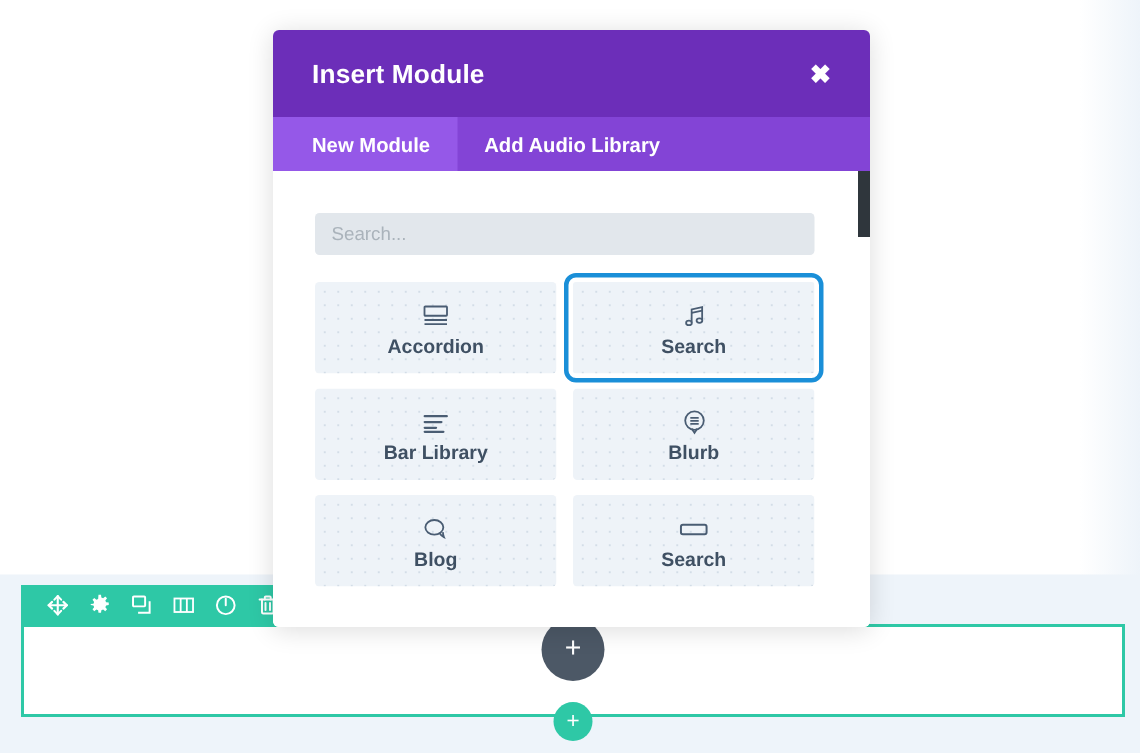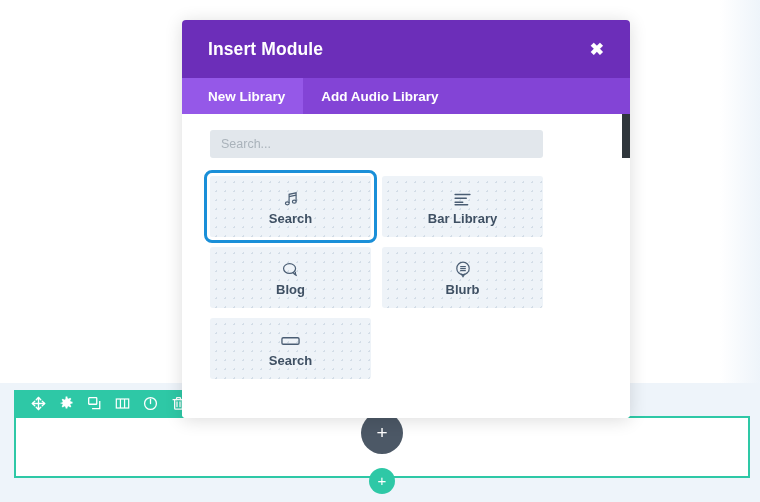--- a/index.html
+++ b/index.html
@@ -128,21 +128,21 @@
     line-height: 1;
     font-weight: 400;
     margin-top: -1px;
   }
 
   
   #modal {
     position: absolute;
     left: 182px;
     top: 20px;
-    width: 448px;
+    width: 398px;
     height: 398px;
     background: #ffffff;
     border-radius: 4px;
     box-shadow: 0 2px 18px rgba(0,0,0,0.14);
     overflow: hidden;
     z-index: 10;
     display: flex;
     flex-direction: column;
   }
 
@@ -195,21 +195,21 @@
   #modal-body {
     flex: 1 1 auto;
     position: relative;
     background: #ffffff;
     overflow: hidden;
   }
 
   #modal-scroll {
     position: absolute;
     inset: 0;
-    padding: 16px 28px 0 28px;
+    padding: 28px 28px 0 28px;
     box-sizing: border-box;
     overflow: hidden;
   }
 
   
   #search-field {
     width: 333px;
     height: 28px;
     background: #e2e7ec;
     border: none;
@@ -358,34 +358,44 @@
 
 <div id="modal">
 
   <div id="modal-header">
     <div id="modal-title">Insert Module</div>
     <div id="modal-close">✖</div>
   </div>
 
   <div id="modal-tabs">
     <div class="modal-tab active">
-      <span>New Library</span>
+      <span>New Module</span>
     </div>
     <div class="modal-tab">
       <span>Add Audio Library</span>
     </div>
   </div>
 
   <div id="modal-body">
     <div id="modal-scroll">
 
       <input id="search-field" type="text" autocomplete="off" placeholder="Search..." style="">
 
       <div id="module-grid">
 
+        <div class="module-card">
+          <span class="mc-icon">
+            <svg width="17" height="15" viewBox="0 0 18 16" fill="none" stroke="currentColor" stroke-width="1.3">
+              <rect x="1" y="1.4" width="16" height="6.6" rx="0.6"></rect>
+              <line x1="1" y1="11" x2="17" y2="11"></line>
+              <line x1="1" y1="14" x2="17" y2="14"></line>
+            </svg>
+          </span>
+          <span class="mc-label">Accordion</span>
+        </div>
 
         <div class="module-card focused">
           <span class="mc-icon">
             <svg width="16" height="16" viewBox="0 0 16 16" fill="none" stroke="currentColor" stroke-width="1.2">
               <path d="M6.1 12.1V3.3l7-1.5v8.6"></path>
               <path d="M6.1 5.6l7-1.5"></path>
               <ellipse cx="4.3" cy="12.3" rx="1.9" ry="1.5"></ellipse>
               <ellipse cx="11.3" cy="10.7" rx="1.9" ry="1.5"></ellipse>
             </svg>
           </span>
@@ -395,47 +405,47 @@
         <div class="module-card">
           <span class="mc-icon">
             <svg width="17" height="14" viewBox="0 0 18 14" fill="none" stroke="currentColor" stroke-width="1.6" stroke-linecap="round">
               <line x1="1.2" y1="2.2" x2="16.8" y2="2.2"></line>
               <line x1="1.2" y1="6.3" x2="13" y2="6.3"></line>
               <line x1="1.2" y1="10.4" x2="9.2" y2="10.4"></line>
               <line x1="1.2" y1="13.2" x2="14.4" y2="13.2"></line>
             </svg>
           </span>
           <span class="mc-label">Bar Library</span>
-        </div>
-
-        <div class="module-card">
-          <span class="mc-icon">
-            <svg width="17" height="15" viewBox="0 0 18 16" fill="none" stroke="currentColor" stroke-width="1.3">
-              <ellipse cx="8" cy="7" rx="6.4" ry="5.2"></ellipse>
-              <path d="M11.6 11.1c.9 1.4 1.9 2.3 3.2 2.9-.6-1.3-.8-2.4-.6-3.6"></path>
-            </svg>
-          </span>
-          <span class="mc-label">Blog</span>
         </div>
 
         <div class="module-card">
           <span class="mc-icon">
             <svg width="16" height="17" viewBox="0 0 16 17" fill="none" stroke="currentColor" stroke-width="1.2">
               <circle cx="8" cy="7.4" r="6.2"></circle>
               <path d="M6.2 12.9L8 15.6l1.8-2.7"></path>
               <line x1="5.2" y1="5.6" x2="10.8" y2="5.6"></line>
               <line x1="5.2" y1="7.6" x2="10.8" y2="7.6"></line>
               <line x1="5.2" y1="9.6" x2="10.8" y2="9.6"></line>
             </svg>
           </span>
           <span class="mc-label">Blurb</span>
         </div>
 
         <div class="module-card">
           <span class="mc-icon">
+            <svg width="17" height="15" viewBox="0 0 18 16" fill="none" stroke="currentColor" stroke-width="1.3">
+              <ellipse cx="8" cy="7" rx="6.4" ry="5.2"></ellipse>
+              <path d="M11.6 11.1c.9 1.4 1.9 2.3 3.2 2.9-.6-1.3-.8-2.4-.6-3.6"></path>
+            </svg>
+          </span>
+          <span class="mc-label">Blog</span>
+        </div>
+
+        <div class="module-card">
+          <span class="mc-icon">
             <svg width="19" height="12" viewBox="0 0 20 12" fill="none" stroke="currentColor" stroke-width="1.4">
               <rect x="1" y="2.6" width="18" height="6.8" rx="1.4"></rect>
             </svg>
           </span>
           <span class="mc-label">Search</span>
         </div>
 
       </div>
     </div>
 

